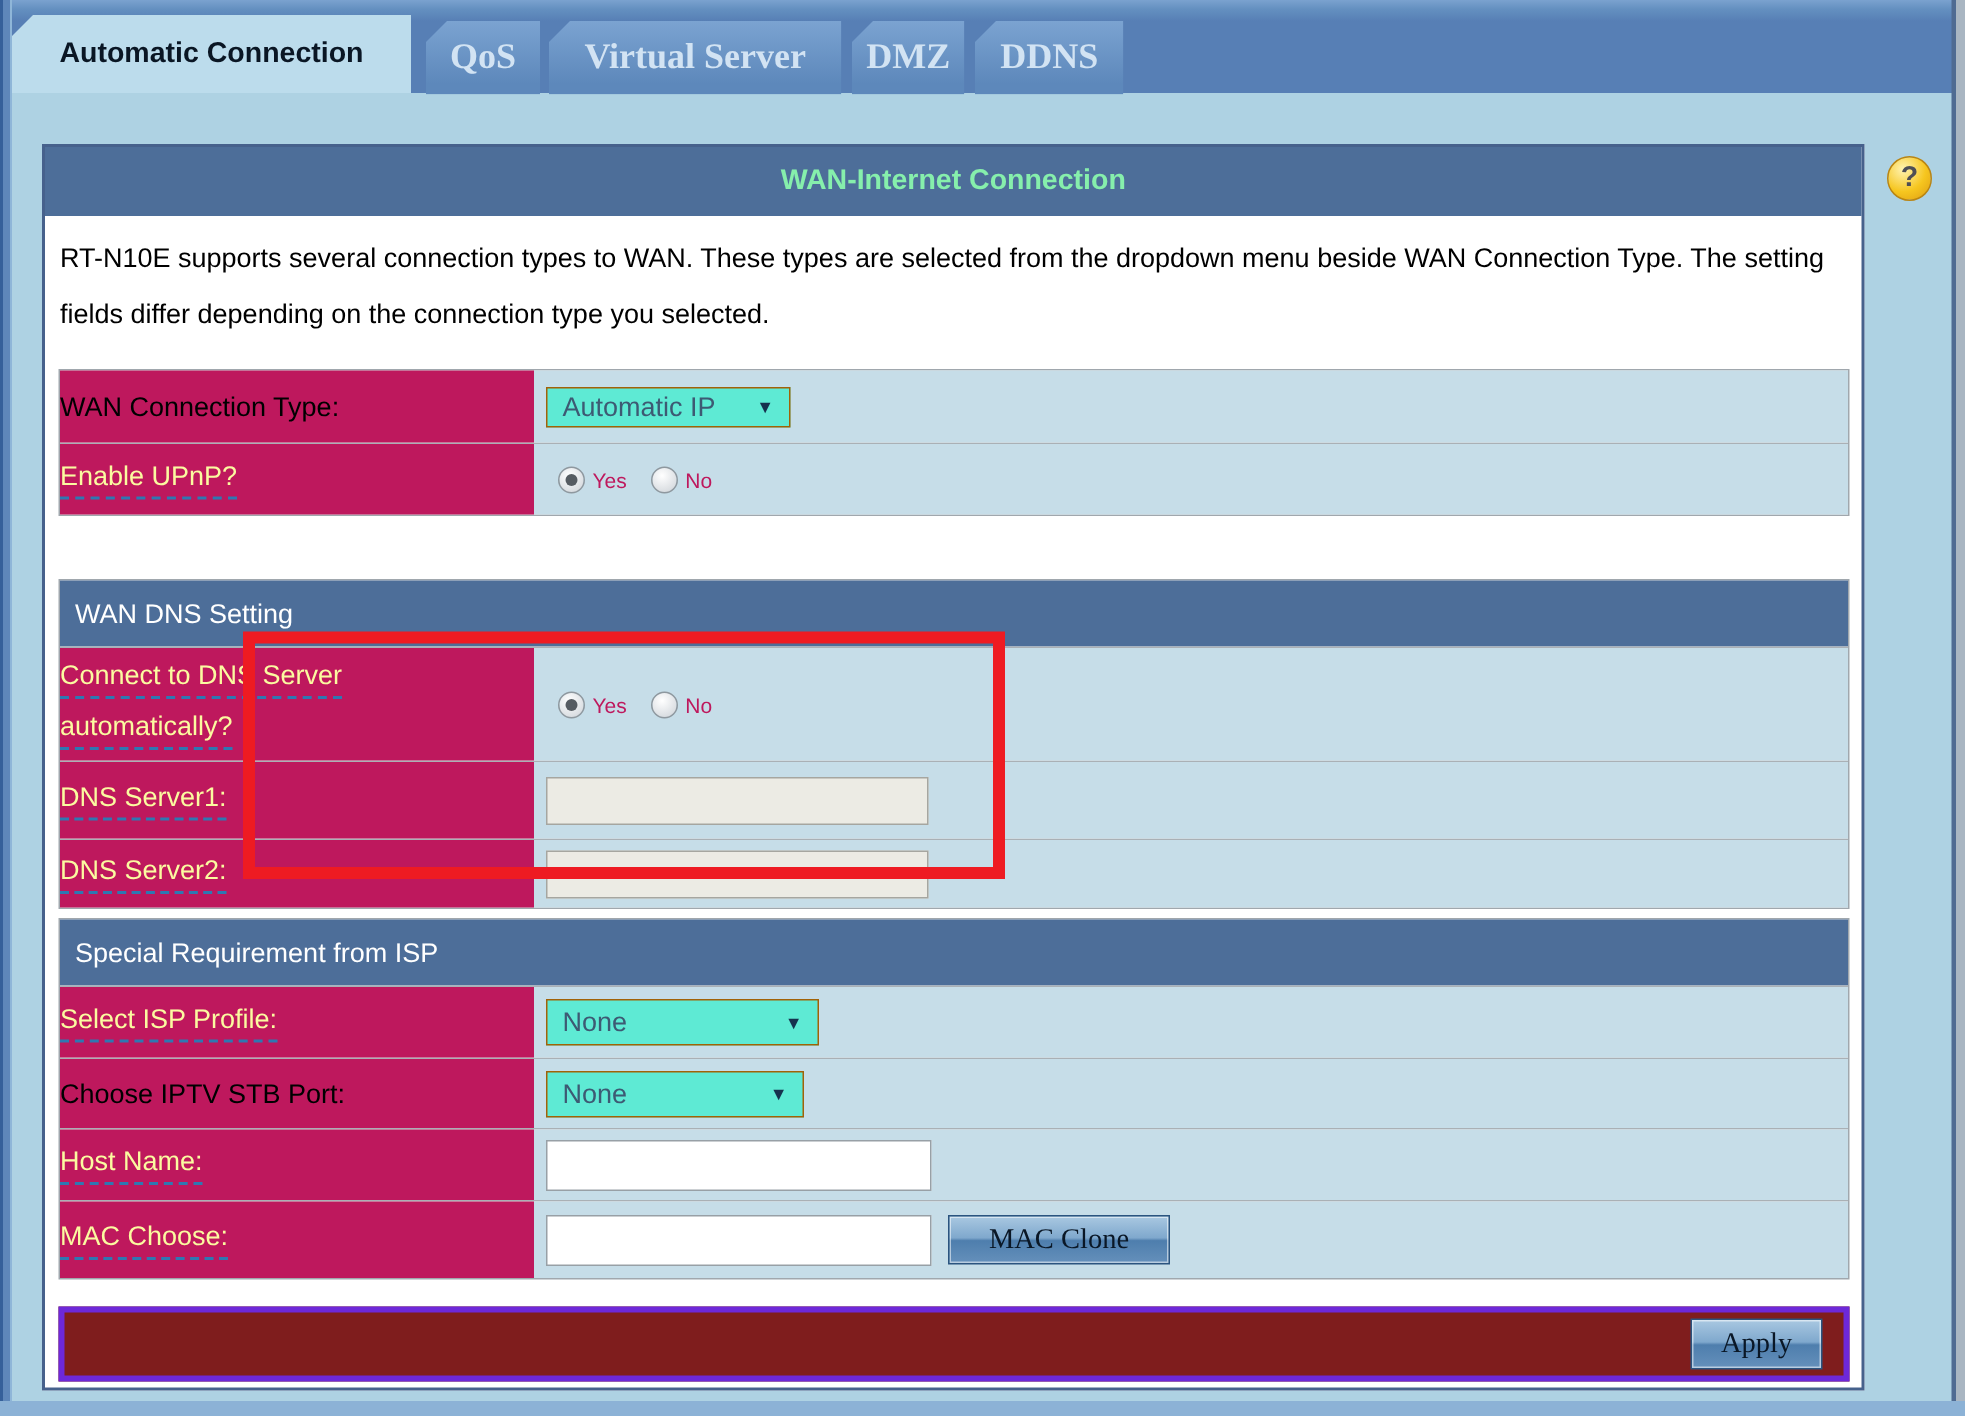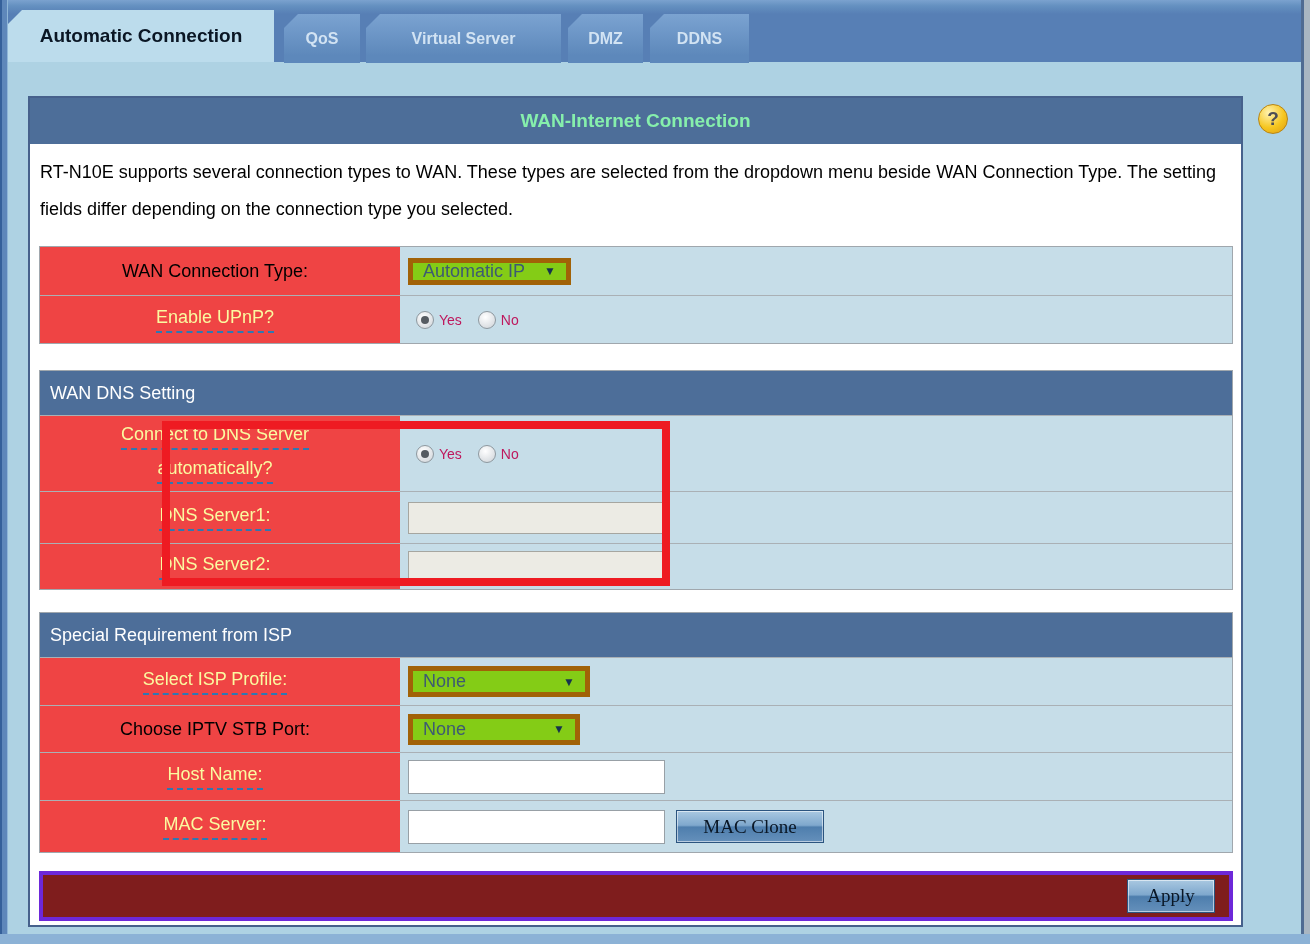--- a/index.html
+++ b/index.html
@@ -36,21 +36,21 @@
     font-weight:bold; cursor:pointer;
     clip-path: polygon(14px 0, 100% 0, 100% 100%, 0 100%, 0 14px);
   }
   .tab.active {
     left:8px; top:10px; width:266px; height:52px;
     background:#bcdcec; color:#0a1624; font-size:19px;
   }
   .tab.inactive {
     top:14px; height:49px;
     background:linear-gradient(180deg,#7ba3d1,#5d88bb 85%);
-    color:#d2e3f3; font-size:16px;
+    color:#d2e3f3; font-size:24px;font-family:Liberation Serif, serif;
   }
   .tab-qos  { left:284px; width:76px; }
   .tab-vs   { left:366px; width:195px; }
   .tab-dmz  { left:568px; width:75px; }
   .tab-ddns { left:650px; width:99px; }
 
   
   .help {
     position:absolute; left:1258px; top:104px; width:30px; height:30px;
     border-radius:50%;
@@ -74,49 +74,49 @@
     position:absolute; left:10px; top:56px; width:1185px;
     font-size:18px; color:#000; line-height:37px;
   }
 
   
   .tbl {
     position:absolute; left:9px; width:1194px;
     border:1px solid #a0a7ad;
   }
   .tbl1 { top:148px; }
-  .tbl2 { top:272px; }
+  .tbl2 { top:288px; }
   .tbl3 { top:514px; }
   .tbl-header {
     height:44px; background:#4d6e99; color:#fff; font-size:18px;
     display:flex; align-items:center; padding-left:10px;
   }
   .row { display:flex; }
   .row + .row, .tbl-header + .row { border-top:1px solid #aab0b5; }
   .cell-label {
-    width:360px; background:#ef4444; flex:none;
-    display:flex; flex-direction:column; align-items:center; justify-content:center;
+    width:316px; background:#be185d; flex:none;
+    display:flex; flex-direction:column; align-items:flex-start; justify-content:center;
     padding-right:10px; font-size:18px; color:#000; row-gap:8px;
   }
   .cell-value {
     flex:1; background:#c6dde8;
     display:flex; align-items:center; padding-left:8px;
   }
   .h48 { height:48px; } .h47 { height:47px; } .h52 { height:52px; }
   .h76 { height:76px; } .h46 { height:46px; }
 
   .ylink {
     color:#fbfaa0; cursor:pointer;
     border-bottom:2px dashed #2e78b2; padding-bottom:3px;
     display:inline-block;
   }
 
   
   .select {
-    background:#84cc16; border:5px solid #a16207; color:#3d5a73; font-size:18px;
+    background:#5eead4; border:1px solid #a16207; color:#3d5a73; font-size:18px;
     display:flex; align-items:center; justify-content:space-between;
     padding:0 10px; cursor:pointer;
   }
   .select .arr { font-size:12px; color:#16324e; }
   .sel-wan  { width:163px; height:27px; }
   .sel-isp  { width:182px; height:31px; }
   .sel-iptv { width:172px; height:31px; }
 
   .radio {
     width:18px; height:18px; border-radius:50%; flex:none;
@@ -266,21 +266,21 @@
     <div class="row h48">
       <div class="cell-label">
         <span class="ylink">Host Name:</span>
       </div>
       <div class="cell-value">
         <input class="txt" value="" style="">
       </div>
     </div>
     <div class="row h52">
       <div class="cell-label">
-        <span class="ylink">MAC Server:</span>
+        <span class="ylink">MAC Choose:</span>
       </div>
       <div class="cell-value">
         <input class="txt" value="" style="">
         <button class="btn btn-mac">MAC Clone</button>
       </div>
     </div>
   </div>
 
   <div class="apply-bar">
     <button class="btn btn-apply">Apply</button>

